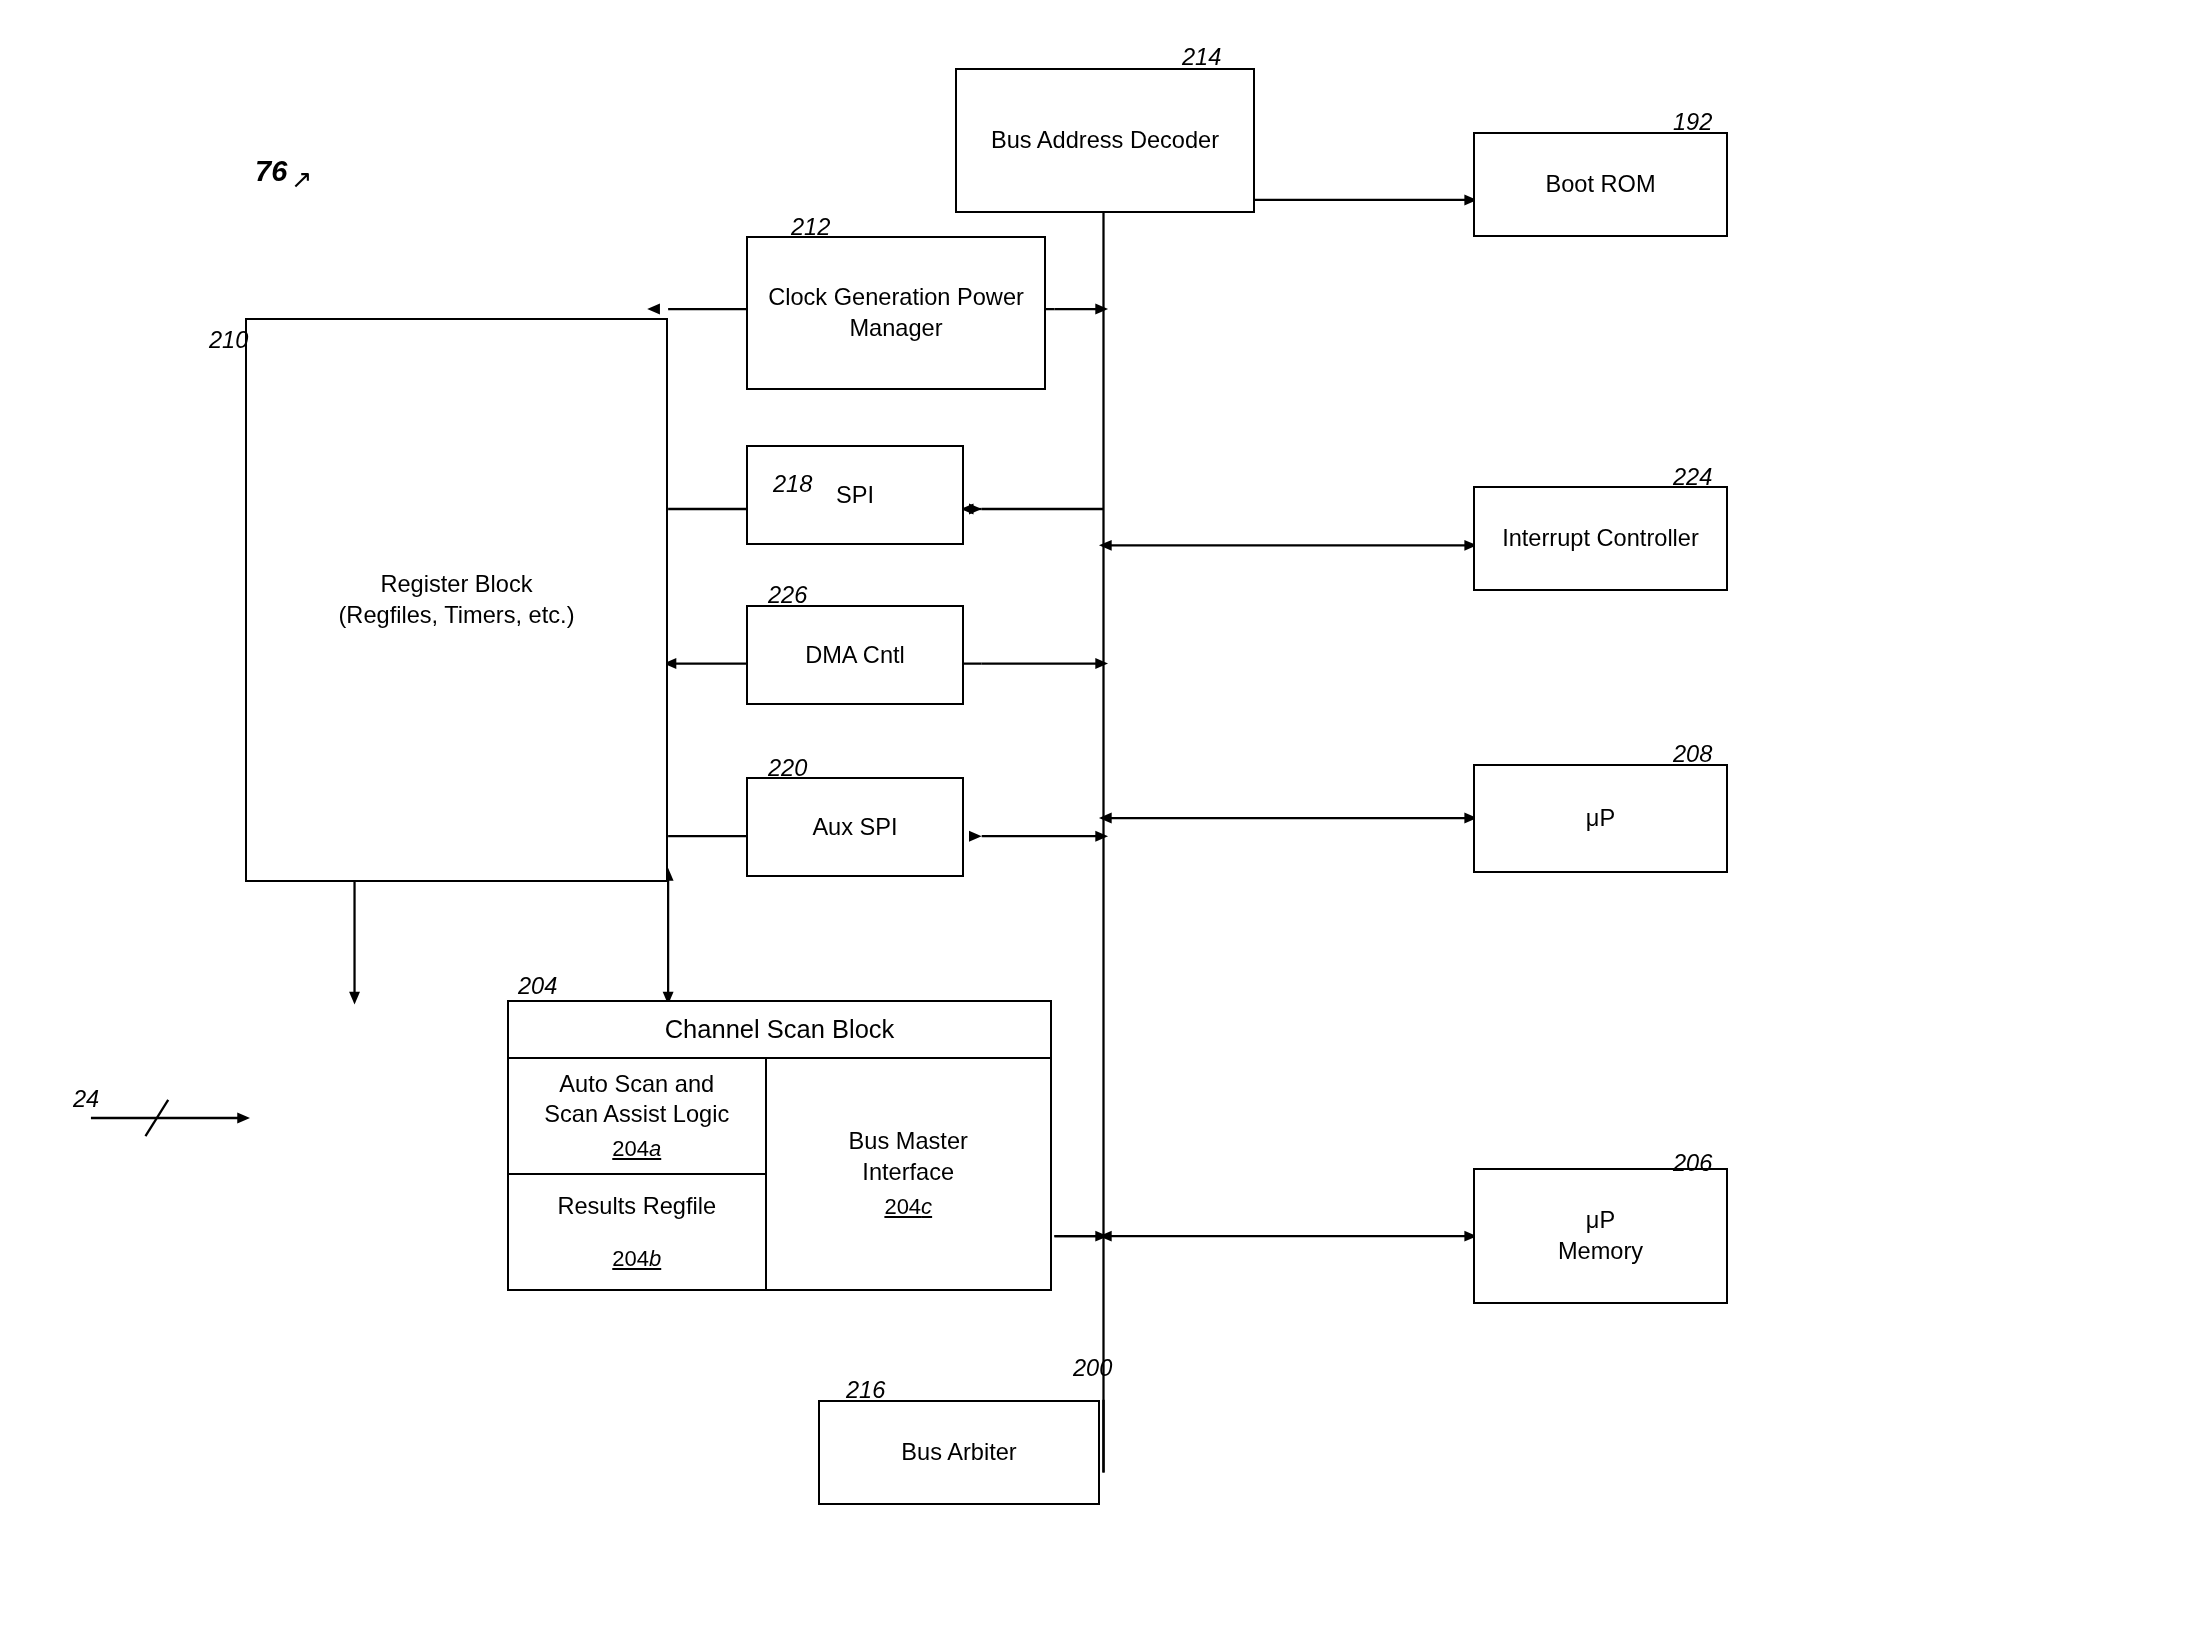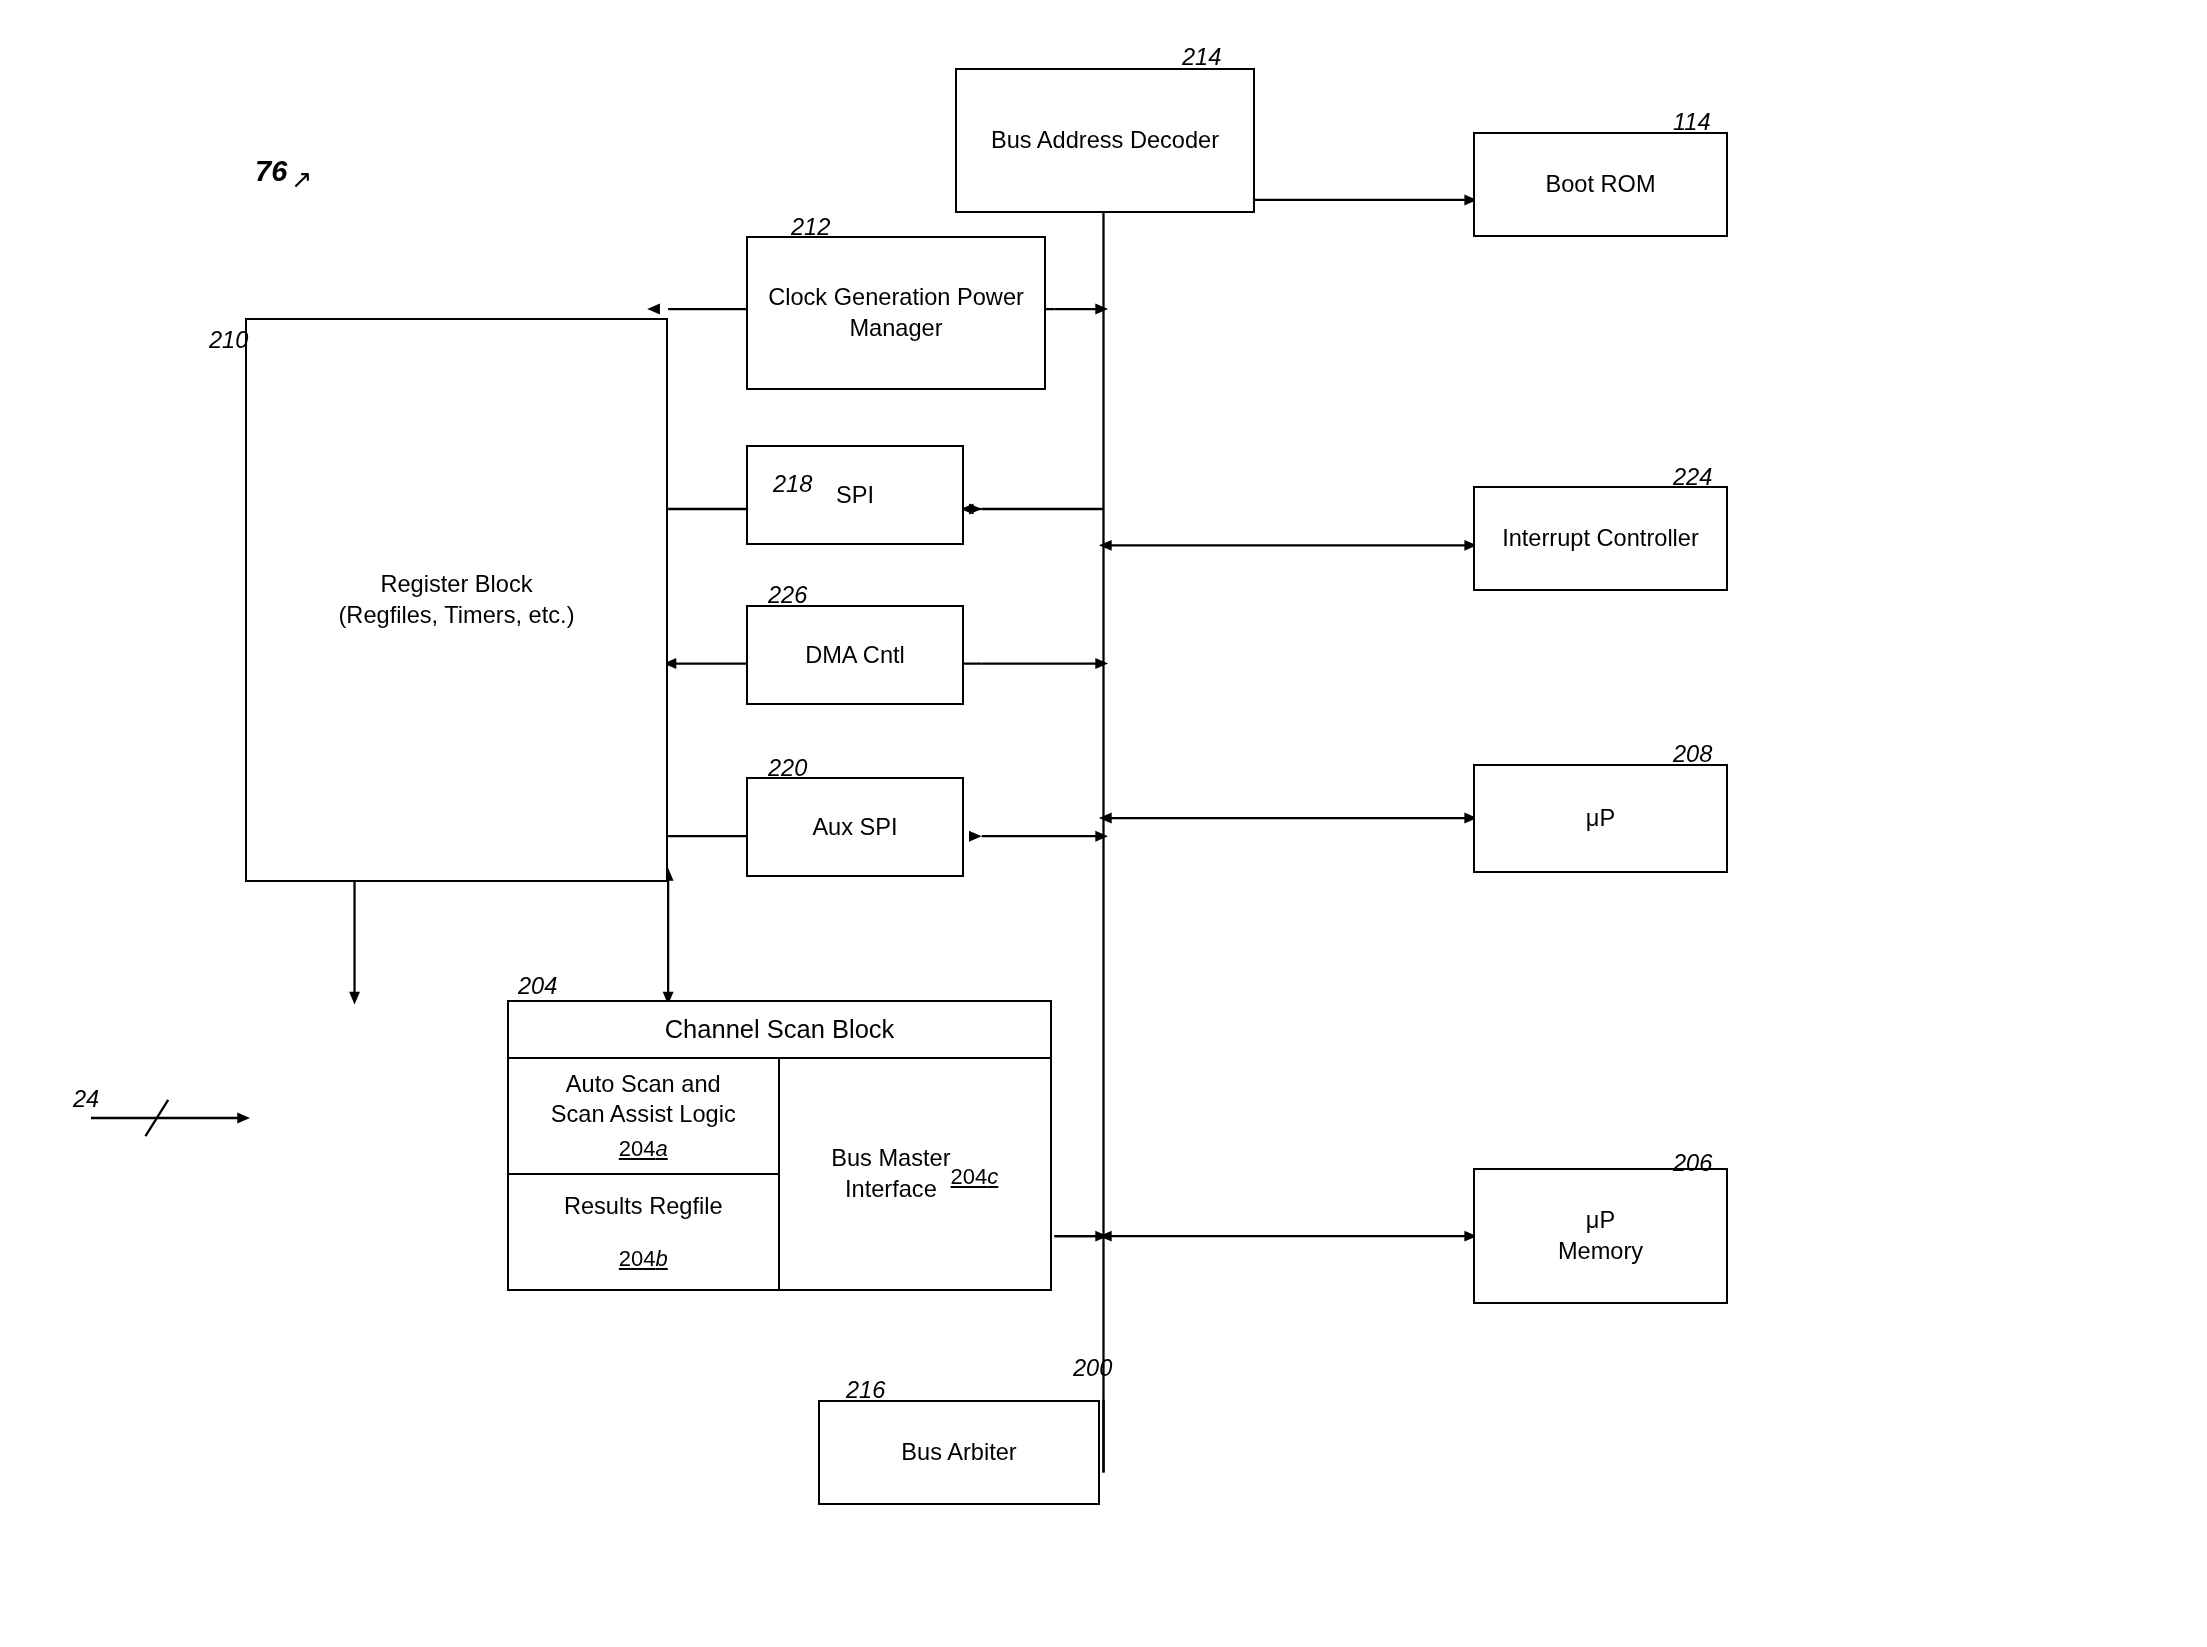--- a/index.html
+++ b/index.html
@@ -141,21 +141,21 @@
 
   <div class="block" style="left:746px; top:236px; width:300px; height:154px;text-align:center;">
     <span class="block-label">Clock Generation
 Power Manager</span>
   </div>
   <div class="ref-num" style="left:791px; top:214px;">212</div>
 
   <div class="block" style="left:1473px; top:132px; width:255px; height:105px;">
     <span class="block-label">Boot ROM</span>
   </div>
-  <div class="ref-num" style="left:1673px; top:109px;">114</div>
+  <div class="ref-num" style="left:1673px; top:109px;">192</div>
 
   <div class="block" style="left:245px; top:318px; width:423px; height:564px;">
     <span class="block-label">Register Block<br>(Regfiles, Timers, etc.)</span>
   </div>
   <div class="ref-num" style="left:209px; top:327px;">210</div>
 
   <div class="block" style="left:746px; top:445px; width:218px; height:100px;">
     <span class="block-label">SPI</span>
   </div>
   <div class="ref-num" style="left:773px; top:423px;margin-top:48px;">218</div>
@@ -196,21 +196,21 @@
           <span style="font-size:23.6px;">Auto Scan and<br>Scan Assist Logic</span>
           <span style="text-decoration:underline; font-size:22px; margin-top:5.5px;">204<span style="font-style:italic;">a</span></span>
         </div>
 
         <div style="flex:1; display:flex; flex-direction:column; align-items:center; justify-content:center; padding:9px; text-align:center;">
           <span style="font-size:23.6px;">Results Regfile</span>
           <span style="text-decoration:underline; font-size:22px; margin-top:23px;">204<span style="font-style:italic;">b</span></span>
         </div>
       </div>
 
-      <div style="flex:1; display:flex; flex-direction:row; align-items:center; justify-content:center; padding:1px; text-align:center;">
+      <div style="flex:1; display:flex; flex-direction:column; align-items:center; justify-content:center; padding:14px; text-align:center;">
         <span style="font-size:23.6px;">Bus Master<br>Interface</span>
         <span style="text-decoration:underline; font-size:22px; margin-top:5.5px;">204<span style="font-style:italic;">c</span></span>
       </div>
     </div>
   </div>
   <div class="ref-num" style="left:518px; top:973px;">204</div>
 
   <div class="block" style="left:1473px; top:1168px; width:255px; height:136px;">
     <div style="display:flex; flex-direction:column; align-items:center;">
       <span class="block-label">μP<br>Memory</span>

